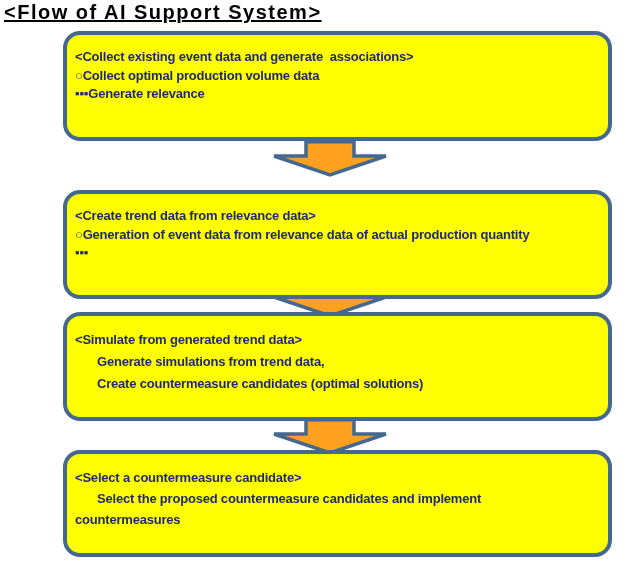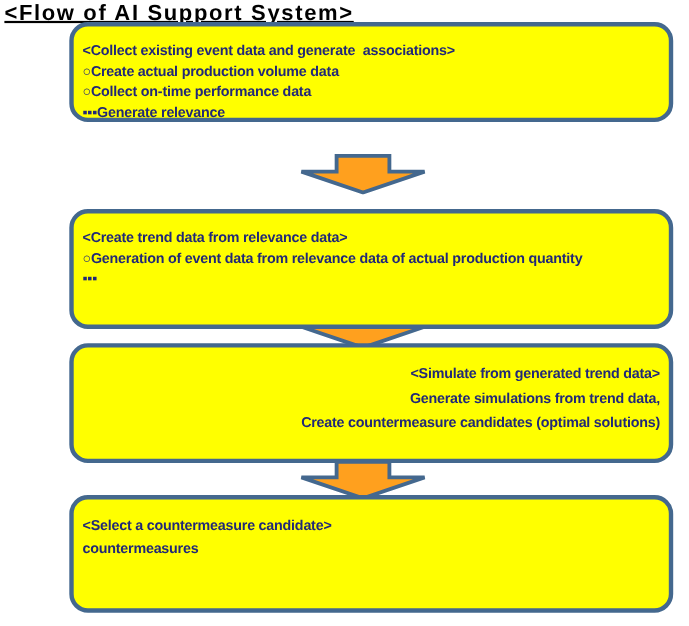--- a/index.html
+++ b/index.html
@@ -29,23 +29,23 @@
     position: absolute;
     left: 63px;
     width: 549px;
     box-sizing: border-box;
     background: var(--box-fill, #ffff00);
     border: 4px solid var(--box-border, #44688E);
     border-radius: 17px;
     padding: 13px 8px 0 8px;
     z-index: 2;
   }
-  .box1 { top: 20px;  height: 91px; }
+  .box1 { top: 31px;  height: 110px; }
   .box2 { top: 190px; height: 109px; }
-  .box3 { top: 312px; height: 109px; text-align: right; }
+  .box3 { top: 312px; height: 109px; }
   .box4 { top: 450px; height: 107px; }
   .line {
     font-size: 13px;
     font-weight: bold;
     color: var(--text, #212878);
     white-space: pre;
     letter-spacing: -0.2px;
   }
   .box1 .line, .box2 .line { line-height: 18.5px; }
   .box3 .line { line-height: 22px; }
@@ -69,22 +69,21 @@
     stroke-linejoin: miter;
   }
 </style>
 </head>
 <body>
 
 <div class="title">&lt;Flow of AI Support System&gt;</div>
 
 <div class="box box1">
   <div class="line">&lt;Collect existing event data and generate  associations&gt;</div>
-  <div class="line">○Create actual production volume data</div>
-  <div class="line">○Collect on-time performance data</div>
+  <div class="line">○Collect optimal production volume data</div>
   <div class="line">▪▪▪Generate relevance</div>
 </div>
 
 <svg class="arrow arrow1" viewBox="0 0 116 37">
   <polygon points="34,1.75 82,1.75 82,16 114,16 58,35 2,16 34,16"></polygon>
 </svg>
 
 <div class="box box2">
   <div class="line">&lt;Create trend data from relevance data&gt;</div>
   <div class="line">○Generation of event data from relevance data of actual production quantity</div>
@@ -100,14 +99,15 @@
   <div class="line indent">Generate simulations from trend data,</div>
   <div class="line indent">Create countermeasure candidates (optimal solutions)</div>
 </div>
 
 <svg class="arrow arrow3" viewBox="0 0 116 37">
   <polygon points="34,1.75 82,1.75 82,16 114,16 58,35 2,16 34,16"></polygon>
 </svg>
 
 <div class="box box4">
   <div class="line">&lt;Select a countermeasure candidate&gt;</div>
+  <div class="line indent">Select the proposed countermeasure candidates and implement</div>
   <div class="line">countermeasures</div>
 </div>
 
 </body></html>

